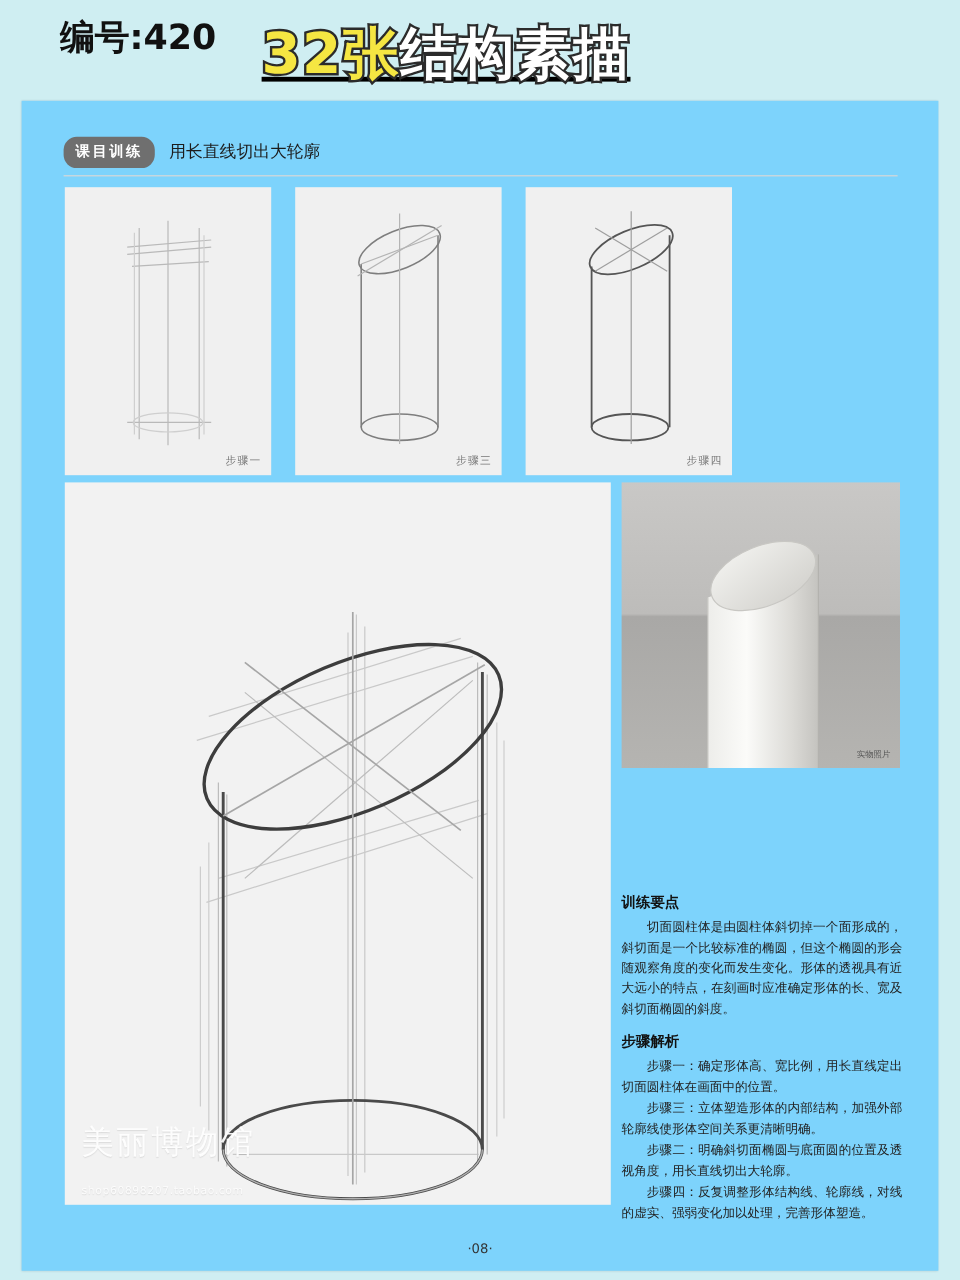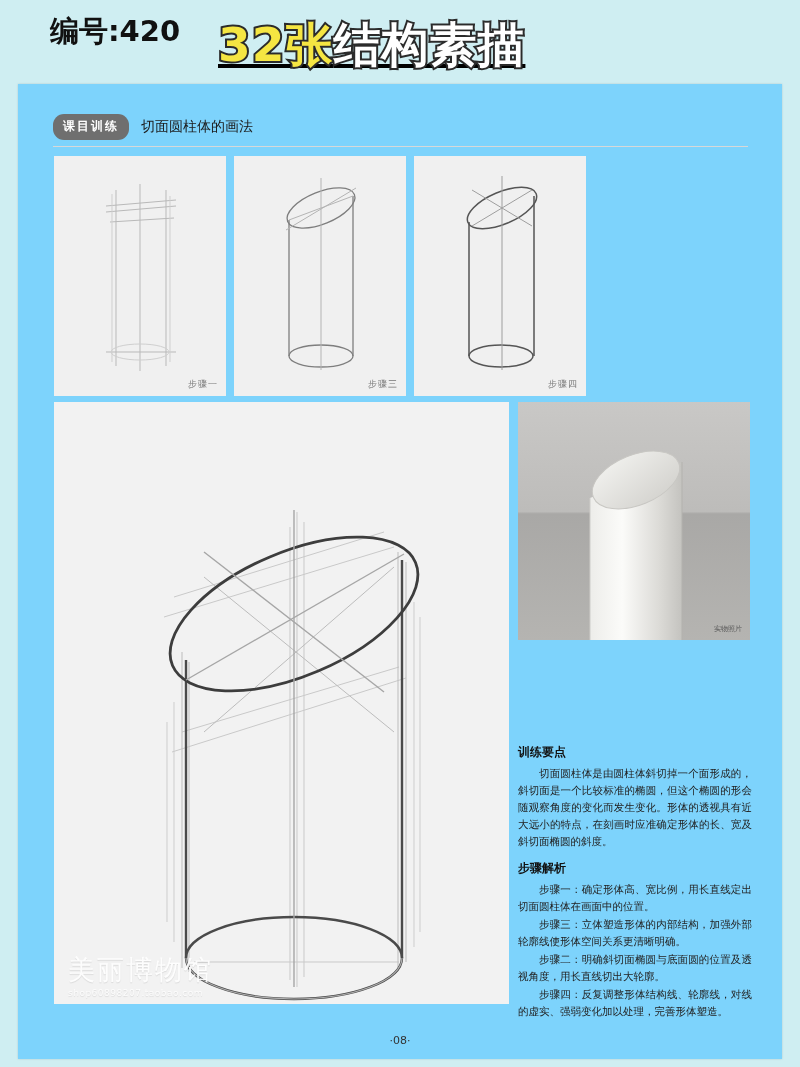--- a/index.html
+++ b/index.html
@@ -91,21 +91,21 @@
     width: 695px; height: 1px;
     background: #d8d8d8;
   }
 
   
   .steps {
     position: absolute;
     left: 36px; top: 72px;
     width: 700px; height: 240px;
     display: flex;
-    gap: 8px;
+    gap: 20px;
   }
   .step {
     position: relative;
     width: 172px; height: 240px;
     background: #f0f0f0;
     overflow: hidden;
   }
   .step .cap {
     position: absolute;
     right: 8px; bottom: 5px;
@@ -130,21 +130,21 @@
     color: rgba(255,255,255,0.92);
     font-size: 27px;
     font-family: "DejaVu Sans", sans-serif;
     text-shadow: 0 1px 1px rgba(0,0,0,0.10);
     letter-spacing: 2px;
   }
   .watermark small {
     display: block;
     font-size: 9px;
     letter-spacing: 0.5px;
-    margin-top: 0;
+    margin-top: 18px;
     color: rgba(255,255,255,0.85);
   }
 
   
   .photo {
     position: absolute;
     left: 500px; top: 318px;
     width: 232px; height: 238px;
     background: linear-gradient(#c9c8c6 0%, #bdbcba 46%, #a9a8a6 47%, #b5b4b1 100%);
     overflow: hidden;
@@ -198,21 +198,21 @@
   <div class="issue-no">编号:420</div>
   <div class="headline">
     <span class="seg-a">32张</span><span class="seg-b">结构素描</span>
   </div>
 </div>
 
 <div class="page">
 
   <div class="sec-head">
     <div class="sec-badge">课目训练</div>
-    <div class="sec-title">切面圆柱体的画法</div>
+    <div class="sec-title">用长直线切出大轮廓</div>
   </div>
   <div class="sec-rule"></div>
 
   <div class="steps">
 
     <div class="step">
       <svg width="172" height="240">
         <g stroke="#b9b9b9" fill="none" stroke-width="1">
           <line x1="62" y1="34" x2="62" y2="210"></line>
           <line x1="112" y1="34" x2="112" y2="210"></line>

